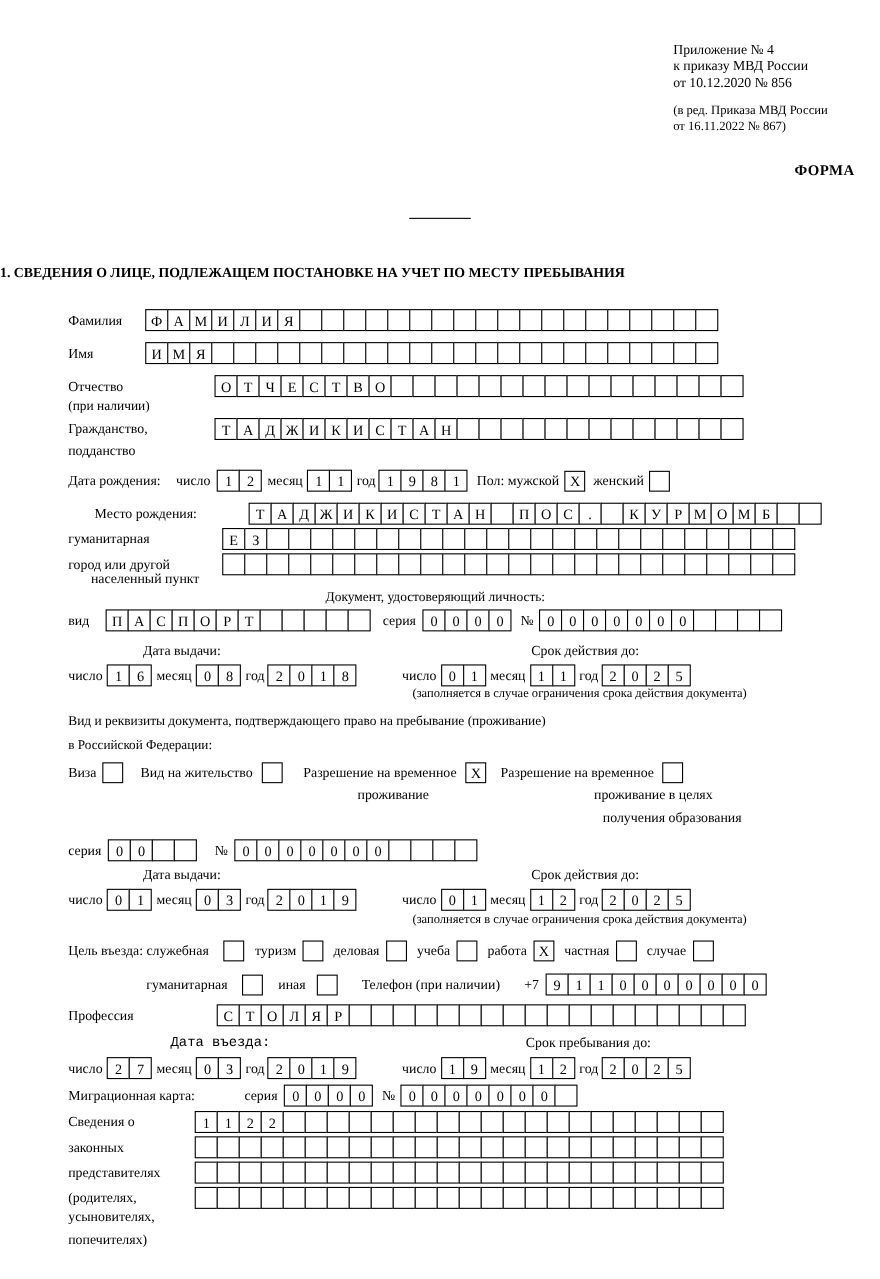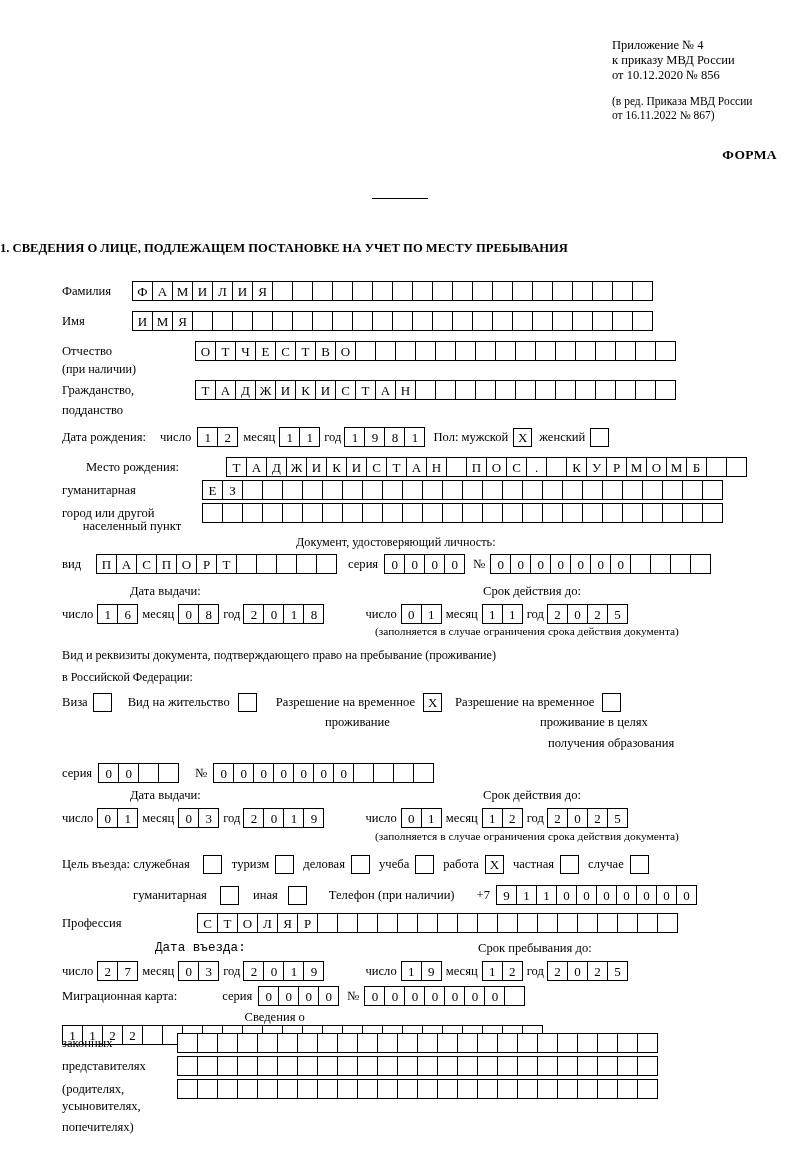--- a/index.html
+++ b/index.html
@@ -687,21 +687,21 @@
         <span class="bx">0</span>
         <span class="bx">0</span>
         <span class="bx">0</span>
         <span class="bx">0</span>
         <span class="bx">0</span>
         <span class="bx">0</span>
         <span class="bx"></span>
       </span>
   </div>
 
-  <div class="row" style="top:1010px; left:62px;flex-direction:column;">
+  <div class="row" style="top:1010px; left:62px;">
     <span class="lbl" style="width:115px;">Сведения о</span>
     <span class="boxes" id="legal-1">
         <span class="bx">1</span>
         <span class="bx">1</span>
         <span class="bx">2</span>
         <span class="bx">2</span>
         <span class="bx"></span>
         <span class="bx"></span>
         <span class="bx"></span>
         <span class="bx"></span>

